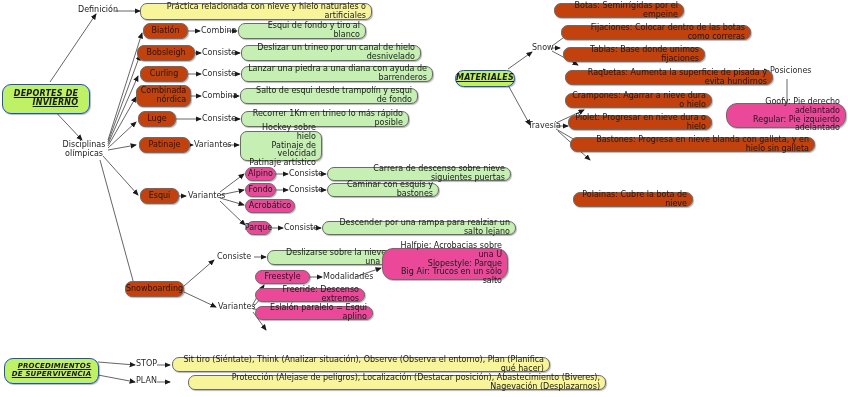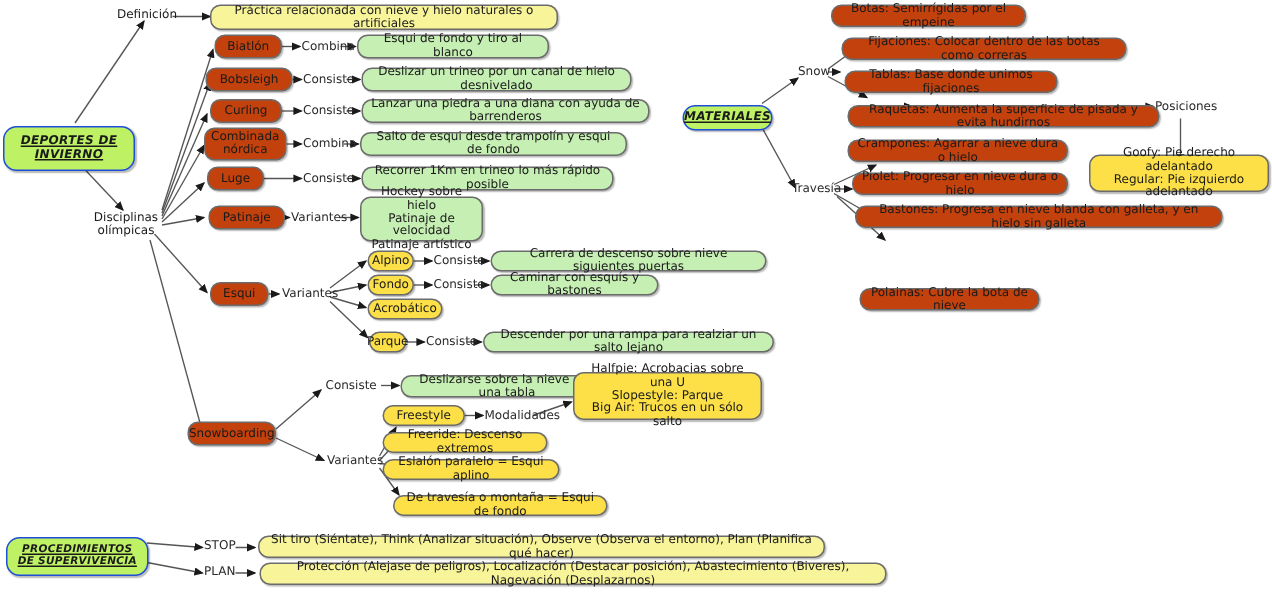--- a/index.html
+++ b/index.html
@@ -24,30 +24,30 @@
     pointer-events: none;
   }
   .node {
     position: absolute;
     box-sizing: border-box;
     border: 1px solid #6b6b6b;
     border-radius: 7px;
     display: flex;
     align-items: center;
     justify-content: center;
-    text-align: center;
+    text-align: right;
     color: #1a1a1a;
     line-height: 1.12;
     padding: 2px 5px;
     white-space: pre-line;
     box-shadow: 1px 1px 1px rgba(0,0,0,0.28);
   }
   .n-orange { background: #c2410c; }
   .n-green  { background: #c5efb3; }
-  .n-blue   { background: #fde047; }
+  .n-blue   { background: #ec4899; border-radius: 11px; }
   .n-yellow { background: #f7f49a; }
   .n-pink {
     background: #bef264;
     border: 1px solid #1d4ed8;
     border-radius: 9px;
     font-style: italic;
     font-weight: bold;
     text-decoration: underline;
     letter-spacing: 0.2px;
   }
@@ -226,21 +226,20 @@
 
   <div class="node n-blue" style="left:255px; top:270px; width:55px; height:14px; font-size:8px;">Freestyle</div>
   <div class="node n-blue" style="left:382px; top:248px; width:126px; height:32px; font-size:8px;">Halfpie: Acrobacias sobre una U
 Slopestyle: Parque
 Big Air: Trucos en un sólo salto</div>
 
   <div class="node n-blue" style="left:255px; top:288px; width:110px; height:14px; font-size:8px;">Freeride: Descenso extremos</div>
 
   <div class="node n-blue" style="left:255px; top:306px; width:118px; height:14px; font-size:8px;">Eslalón paralelo = Esqui aplino</div>
 
-  <div class="node n-blue" style="left:262px; top:330px; width:143px; height:14px; font-size:8px;">De travesía o montaña = Esqui de fondo</div>
 
   <div class="node n-orange" style="left:554px; top:3px; width:130px; height:15px; font-size:8px;">Botas: Semirrígidas por el empeine</div>
 
   <div class="node n-orange" style="left:561px; top:25px; width:190px; height:15px; font-size:8px;">Fijaciones: Colocar dentro de las botas como correras</div>
 
   <div class="node n-orange" style="left:563px; top:47px; width:142px; height:15px; font-size:8px;">Tablas: Base donde unimos fijaciones</div>
 
   <div class="node n-blue" style="left:726px; top:103px; width:120px; height:25px; font-size:8px;">Goofy: Pie derecho adelantado
 Regular: Pie izquierdo adelantado</div>
 
@@ -249,15 +248,15 @@
   <div class="node n-orange" style="left:565px; top:93px; width:147px; height:15px; font-size:8px;">Crampones: Agarrar a nieve dura o hielo</div>
 
   <div class="node n-orange" style="left:568px; top:115px; width:144px; height:15px; font-size:8px;">Piolet: Progresar en nieve dura o hielo</div>
 
   <div class="node n-orange" style="left:570px; top:137px; width:245px; height:15px; font-size:8px;">Bastones: Progresa en nieve blanda con galleta, y en hielo sin galleta</div>
 
   <div class="node n-orange" style="left:573px; top:159px; width:120px; height:15px; font-size:8px;margin-top:33px;">Polainas: Cubre la bota de nieve</div>
 
   <div class="node n-yellow" style="left:172px; top:357px; width:378px; height:15px; font-size:8px;">Sit tiro (Siéntate), Think (Analizar situación), Observe (Observa el entorno), Plan (Planifica qué hacer)</div>
 
-  <div class="node n-yellow" style="left:173px; top:375px; width:418px; height:15px; font-size:8px;">Protección (Alejase de peligros), Localización (Destacar posición), Abastecimiento (Biveres), Nagevación (Desplazarnos)</div>
+  <div class="node n-yellow" style="left:188px; top:375px; width:418px; height:15px; font-size:8px;">Protección (Alejase de peligros), Localización (Destacar posición), Abastecimiento (Biveres), Nagevación (Desplazarnos)</div>
 
 </div>
 
 </body></html>

